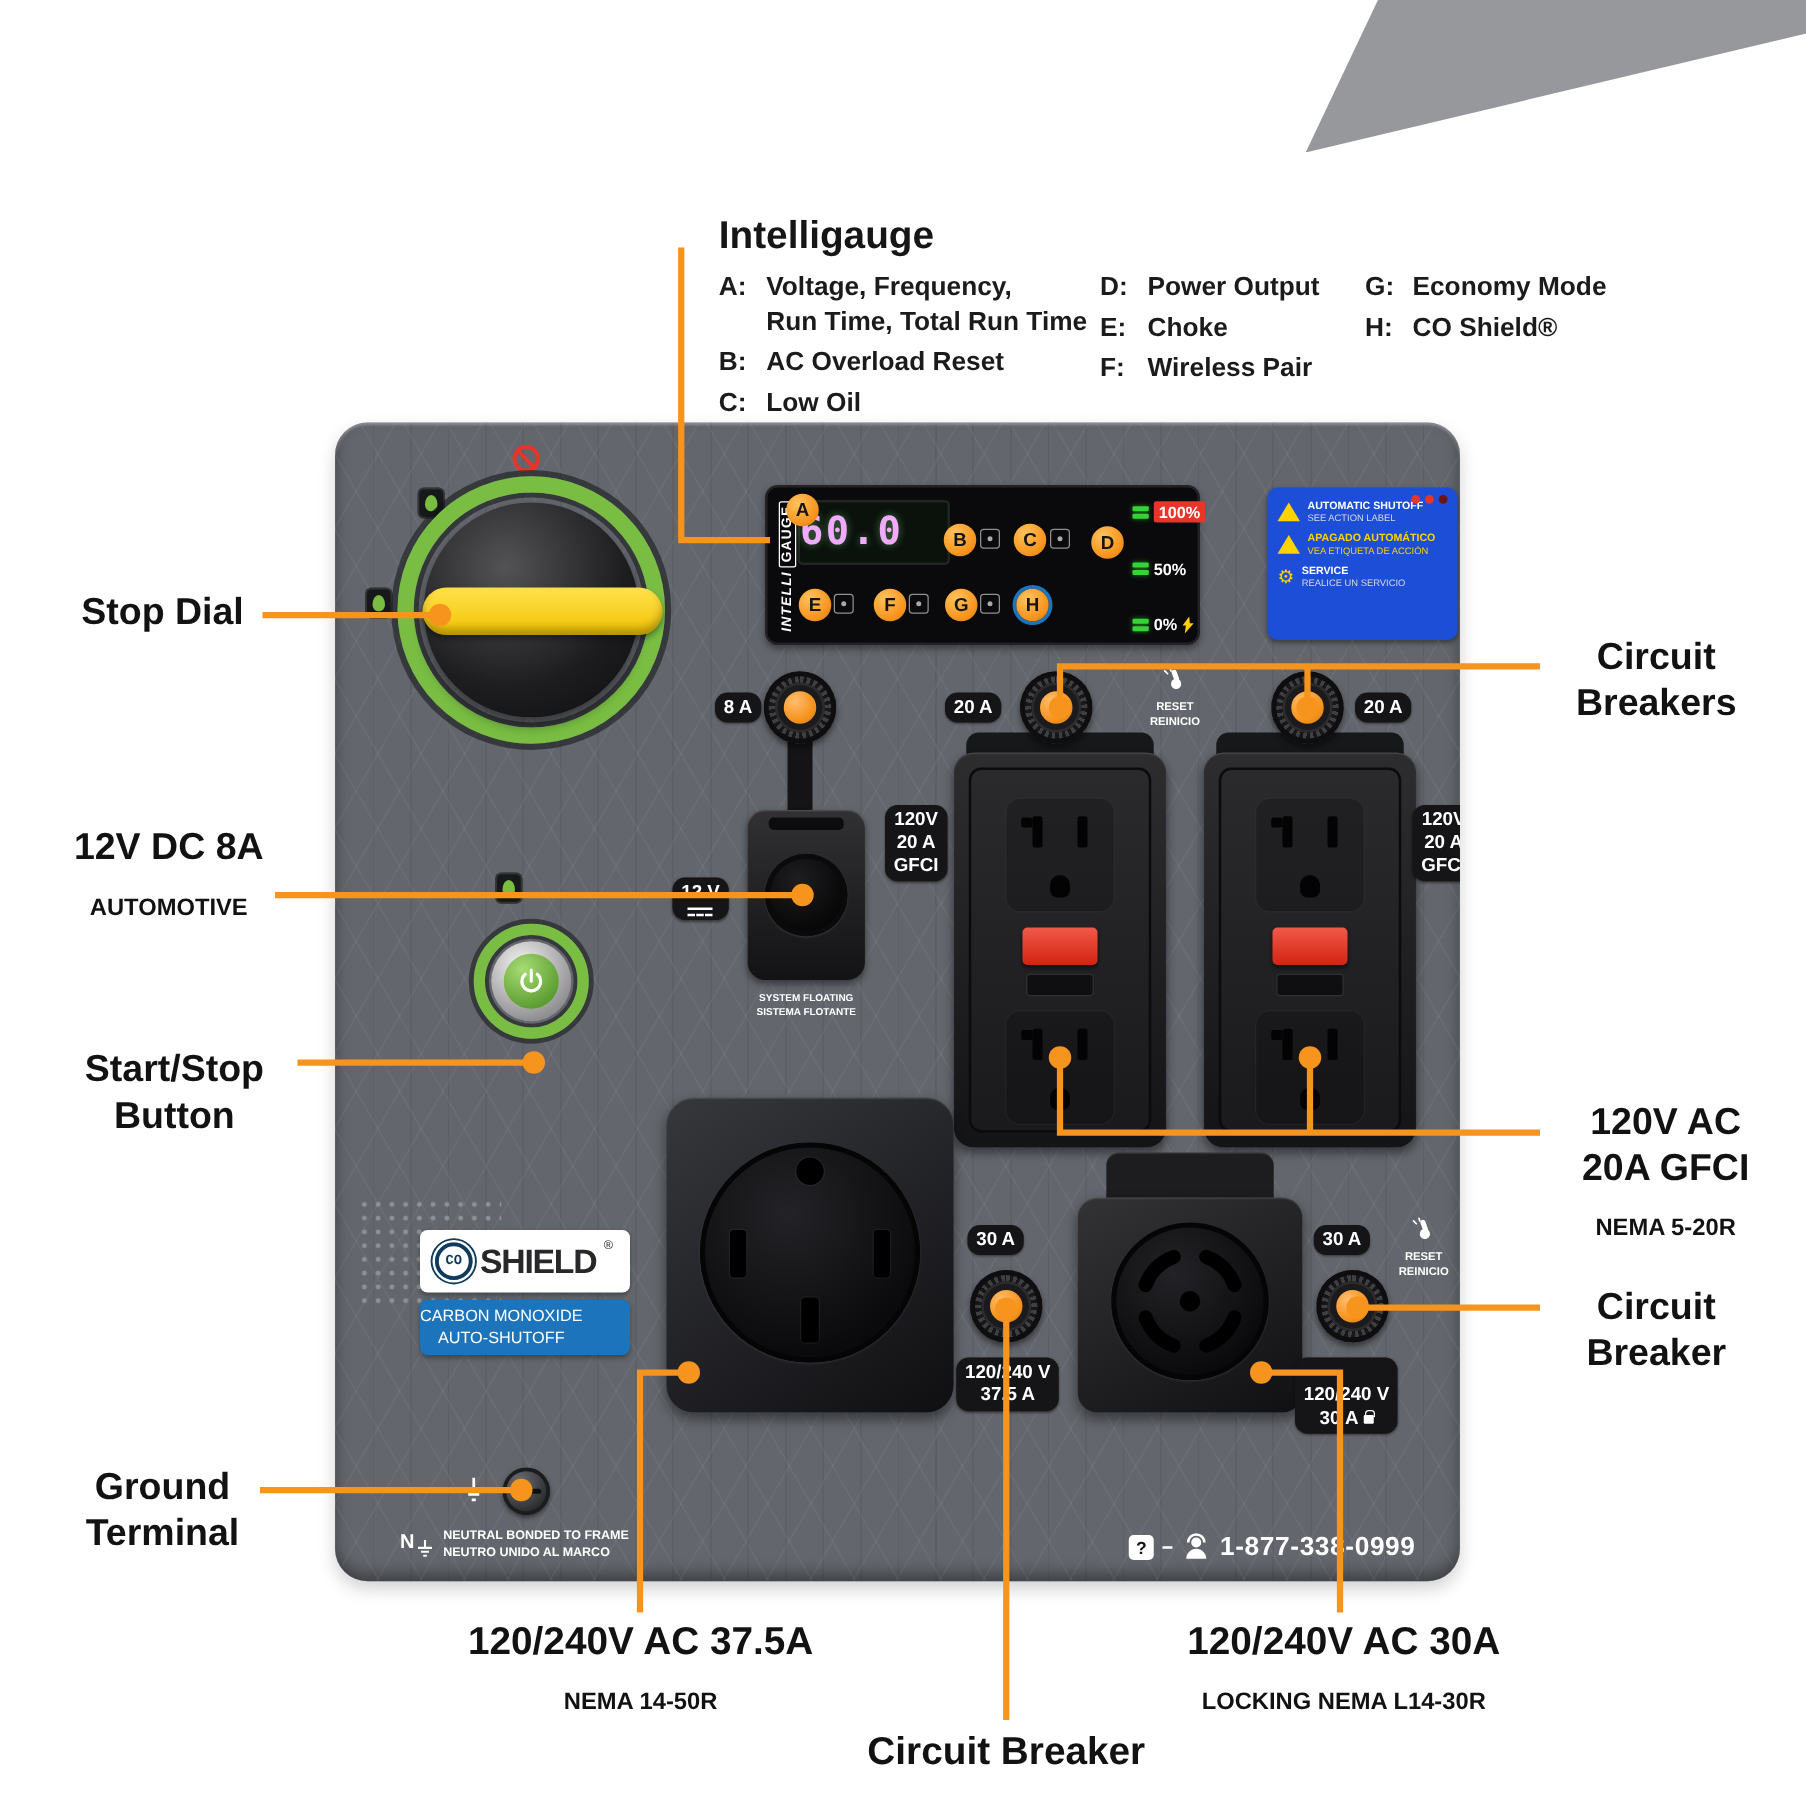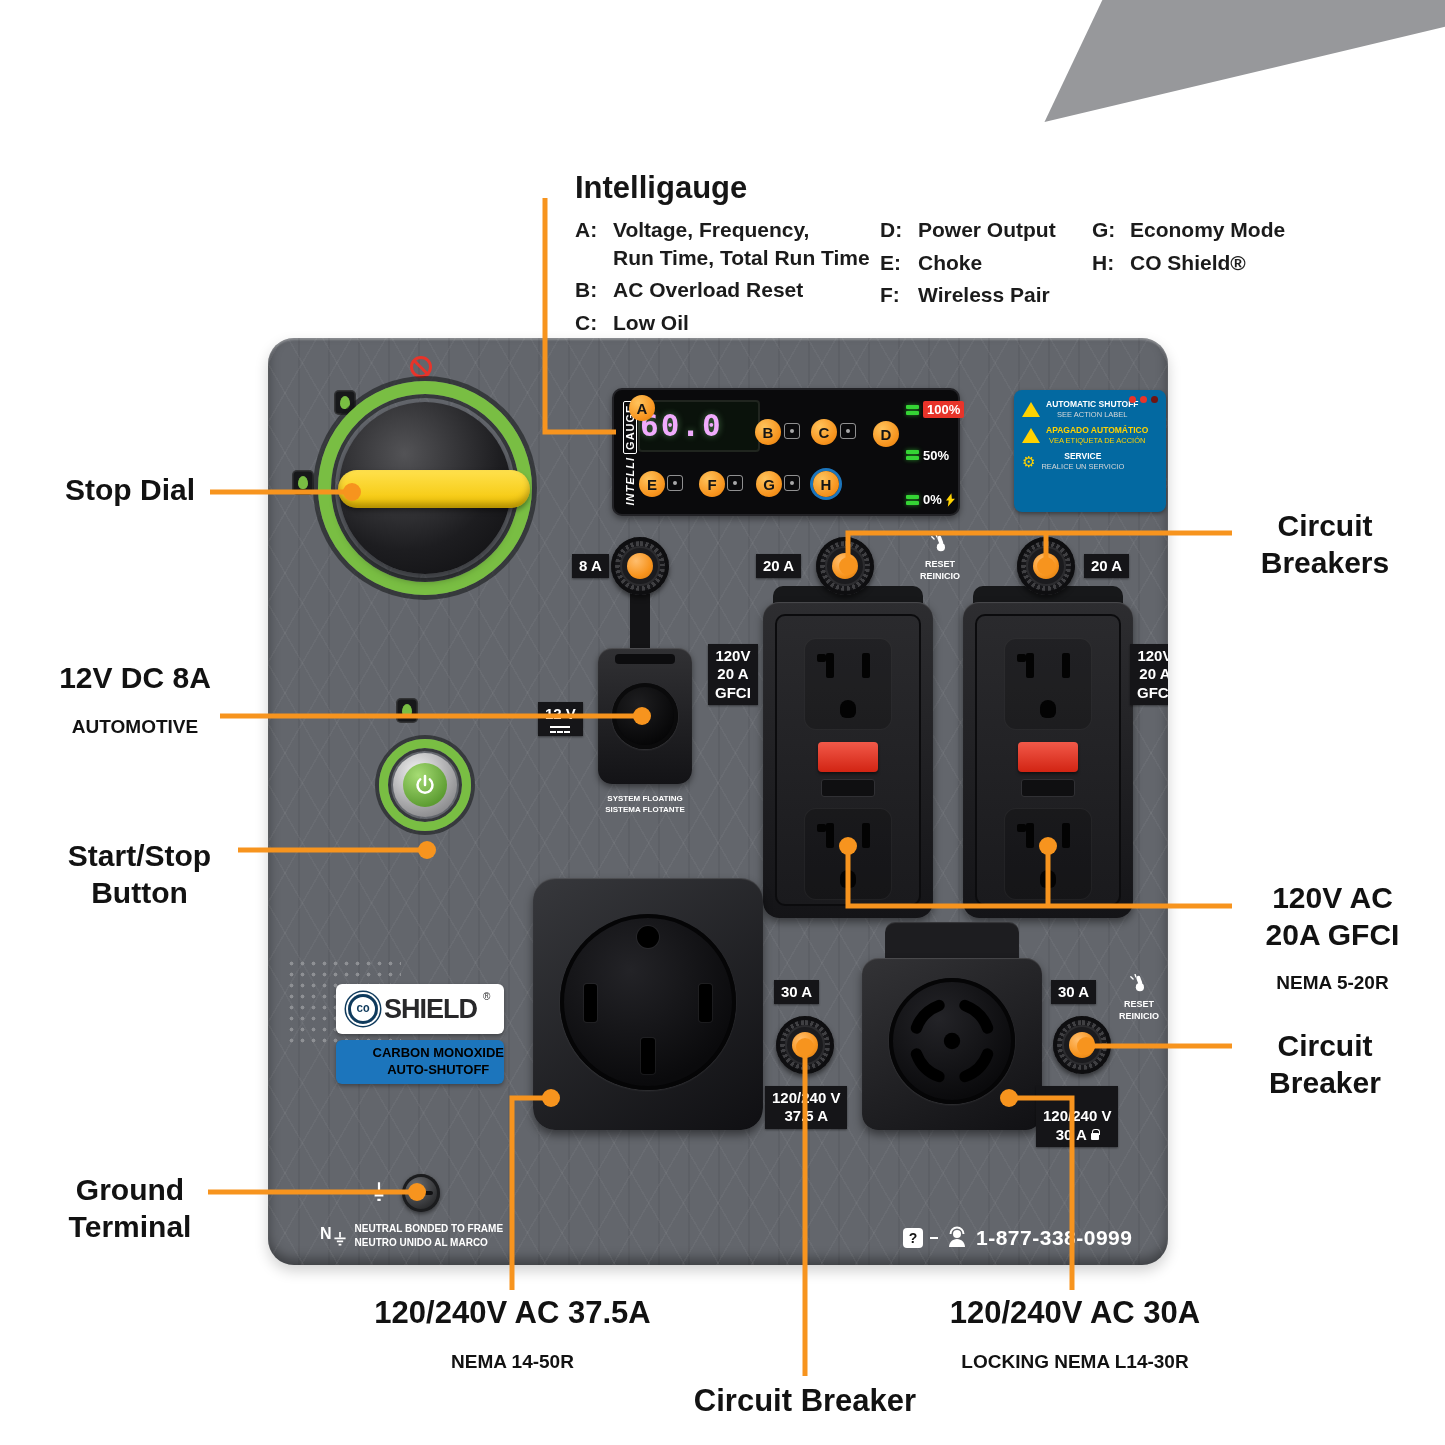--- a/index.html
+++ b/index.html
@@ -40,21 +40,21 @@
            background:#63666c; z-index:2; overflow:hidden;
            box-shadow: inset 0 2px 2px rgba(255,255,255,.28), inset 0 -6px 12px rgba(0,0,0,.38), 0 6px 14px rgba(0,0,0,.18); }
   .panel-hex { position:absolute; inset:0; border-radius:26px;
            background-image:
              repeating-linear-gradient(60deg, rgba(255,255,255,.045) 0 1.5px, transparent 1.5px 30px),
              repeating-linear-gradient(-60deg, rgba(255,255,255,.045) 0 1.5px, transparent 1.5px 30px),
              repeating-linear-gradient(90deg, rgba(0,0,0,.05) 0 1.5px, transparent 1.5px 30px); }
 
   
   .tag { position:absolute; background:#151518; color:#fff; font-weight:700; font-size:15px; line-height:1.22;
-         padding:3px 7px; border-radius:0; text-align:center; box-shadow:0 1px 2px rgba(0,0,0,.45); }
+         padding:3px 7px; border-radius:10px; text-align:center; box-shadow:0 1px 2px rgba(0,0,0,.45); }
 
   
   .breaker { position:absolute; width:58px; height:58px; }
   .breaker .ring { position:absolute; inset:0; border-radius:50%;
                    background:repeating-conic-gradient(#3f3f42 0 7deg, #17171a 7deg 14deg);
                    box-shadow:0 3px 5px rgba(0,0,0,.5), inset 0 0 0 4px #0e0e10; }
   .breaker .cap { position:absolute; left:50%; top:50%; width:40px; height:40px; transform:translate(-50%,-50%);
                   border-radius:50%; background:#1b1b1e; box-shadow:inset 0 0 0 2px #2c2c2f; }
   .breaker .core { position:absolute; left:50%; top:50%; width:26px; height:26px; transform:translate(-50%,-50%);
                    border-radius:50%; background:radial-gradient(circle at 35% 30%, #ffbe6e, #f7941e 60%, #d87a0e); }
@@ -82,22 +82,22 @@
                  background:rgba(255,255,255,.65); }
   .meter { position:absolute; left:292px; top:8px; width:54px; height:112px; display:flex; flex-direction:column;
            justify-content:space-between; padding:3px 0; }
   .mrow { display:flex; align-items:center; gap:4px; }
   .led { display:flex; flex-direction:column; gap:2px; }
   .led i { width:13px; height:4px; background:#35d435; border-radius:1px; box-shadow:0 0 4px rgba(60,255,60,.5); }
   .m100 { background:#E8342A; color:#fff; font-weight:700; font-size:13px; padding:1px 4px; border-radius:2px; }
   .mtxt { color:#fff; font-weight:700; font-size:13px; }
 
   
-  .warnbox { position:absolute; left:746px; top:52px; width:152px; height:122px; background:#0369a1; border-radius:8px;
-             padding:7px 8px; box-shadow:0 2px 4px rgba(0,0,0,.4);text-align:center; }
+  .warnbox { position:absolute; left:746px; top:52px; width:152px; height:122px; background:#1d4ed8; border-radius:8px;
+             padding:7px 8px; box-shadow:0 2px 4px rgba(0,0,0,.4); }
   .wleds { position:absolute; right:8px; top:6px; display:flex; gap:4px; }
   .wled { width:7px; height:7px; border-radius:50%; background:#E8342A; }
   .wled.dim { background:#6f1410; }
   .wrow { display:flex; align-items:center; gap:6px; margin-bottom:6px; }
   .tri { width:0; height:0; border-left:9px solid transparent; border-right:9px solid transparent;
          border-bottom:15px solid #FFD200; flex:none; }
   .w-main { font-size:8.5px; font-weight:700; color:#fff; line-height:1.25; }
   .w-sub { font-size:7.5px; color:#d8d8d8; line-height:1.25; }
   .w-es .w-main, .w-es .w-sub { color:#FFD200; }
   .gear { font-size:15px; color:#FFD200; line-height:1; flex:none; }
@@ -145,21 +145,21 @@
   
   .co-dots { position:absolute; left:18px; top:620px; width:115px; height:85px;
              background-image:radial-gradient(#8e9094 1.7px, transparent 2.2px); background-size:11px 11px; }
   .co-white { position:absolute; left:68px; top:646px; width:168px; height:50px; background:#fff; border-radius:6px;
               box-shadow:0 2px 4px rgba(0,0,0,.35); display:flex; align-items:center; gap:6px; padding-left:9px; }
   .co-ring { width:30px; height:30px; border-radius:50%; border:3px solid #0e3a5c; color:#0e3a5c; font-size:11px; font-weight:800;
              display:flex; align-items:center; justify-content:center; box-shadow:0 0 0 2px #fff, 0 0 0 3.5px #0e3a5c; flex:none; margin-left:3px;font-family:Liberation Mono, monospace; }
   .co-name { font-size:27px; font-weight:800; color:#28282a; letter-spacing:-1px; }
   .co-reg { font-size:10px; color:#28282a; align-self:flex-start; margin-top:7px; }
   .co-blue { position:absolute; left:68px; top:702px; width:168px; height:44px; background:#1C75BC; border-radius:6px;
-             color:#000000; font-size:13px; font-weight:700; text-align:center; display:flex; align-items:center; justify-content:flex-end;
+             color:#ffffff; font-size:13px; font-weight:400; text-align:center; display:flex; align-items:center; justify-content:flex-start;
              line-height:1.3; box-shadow:0 2px 4px rgba(0,0,0,.35); }
 
   
   .range { position:absolute; left:265px; top:540px; width:230px; height:252px; border-radius:22px;
            background:linear-gradient(145deg,#37383c,#0f0f12); box-shadow:0 5px 10px rgba(0,0,0,.45), inset 0 1px 1px rgba(255,255,255,.15); }
   .range-face { position:absolute; left:27px; top:36px; width:176px; height:176px; border-radius:50%;
                 background:radial-gradient(circle at 40% 32%, #232327, #0a0a0c 72%); box-shadow:inset 0 0 0 4px #050506, 0 1px 2px rgba(255,255,255,.1); }
   .r-slot { position:absolute; background:#000; border-radius:3px; box-shadow:0 0 0 1px rgba(255,255,255,.05); }
   .lockcover { position:absolute; left:617px; top:584px; width:134px; height:42px; background:#1d1d20; border-radius:10px 10px 4px 4px;
                box-shadow:inset 0 1px 1px rgba(255,255,255,.12); }

